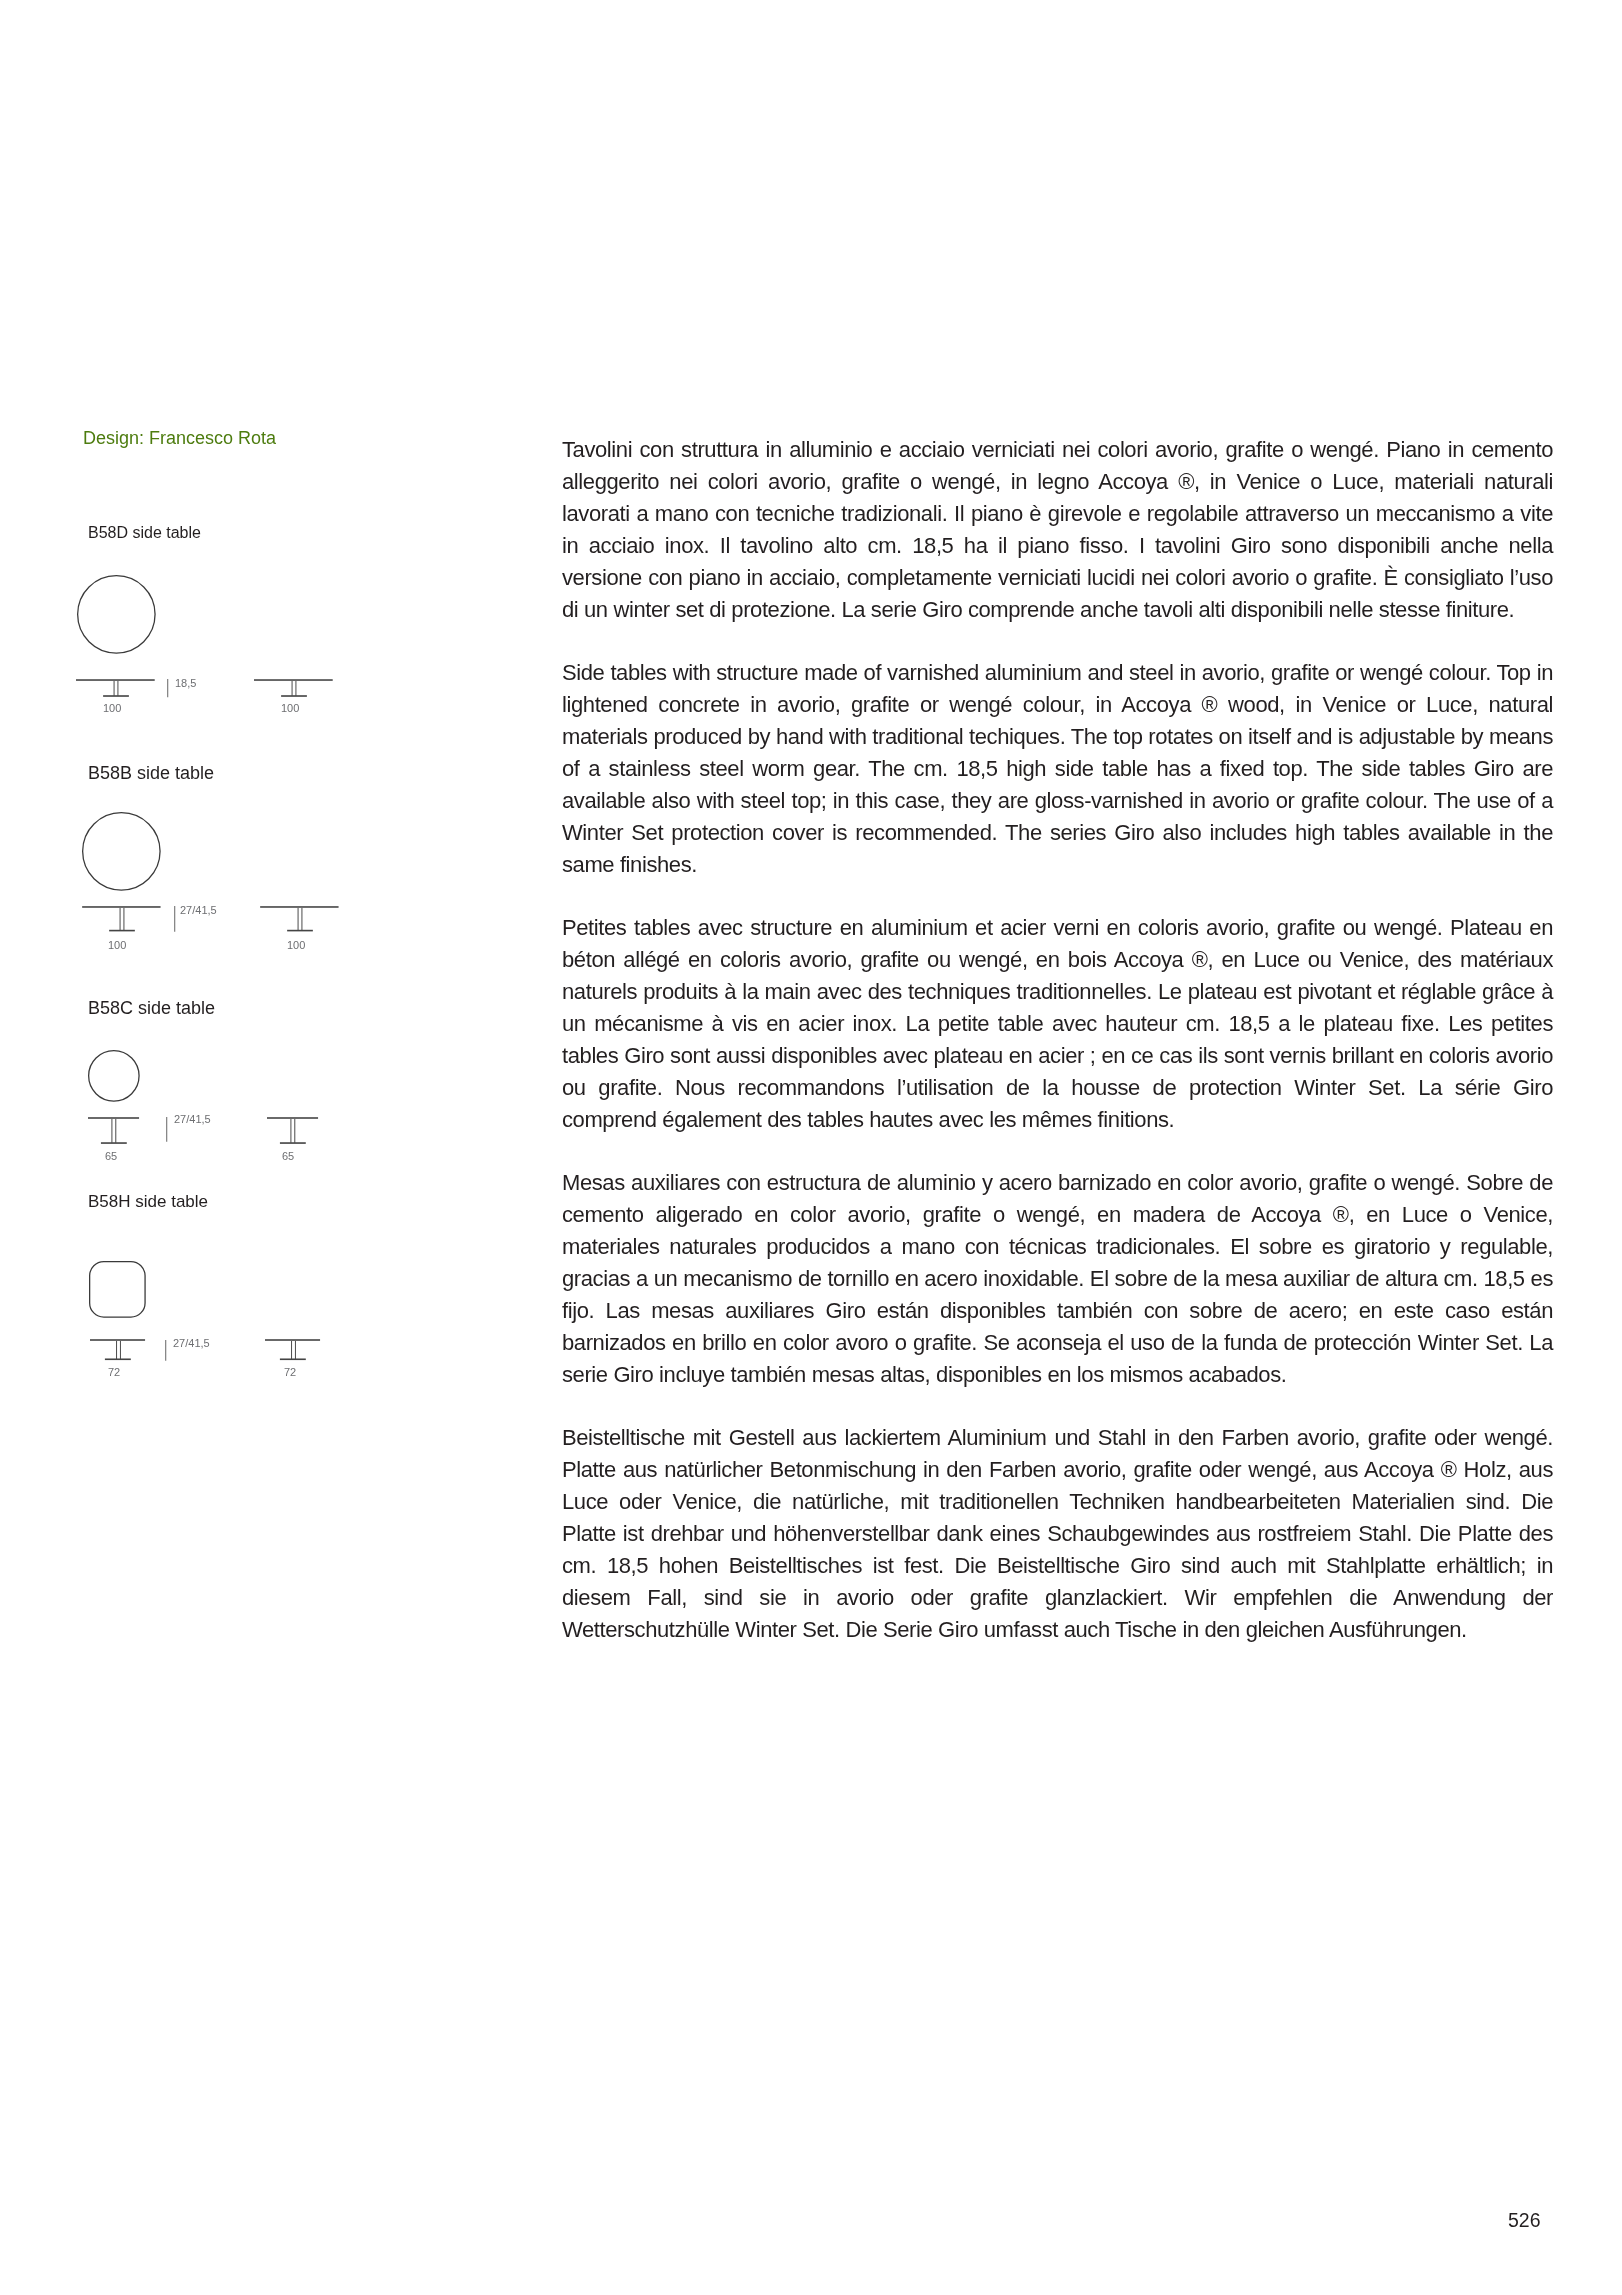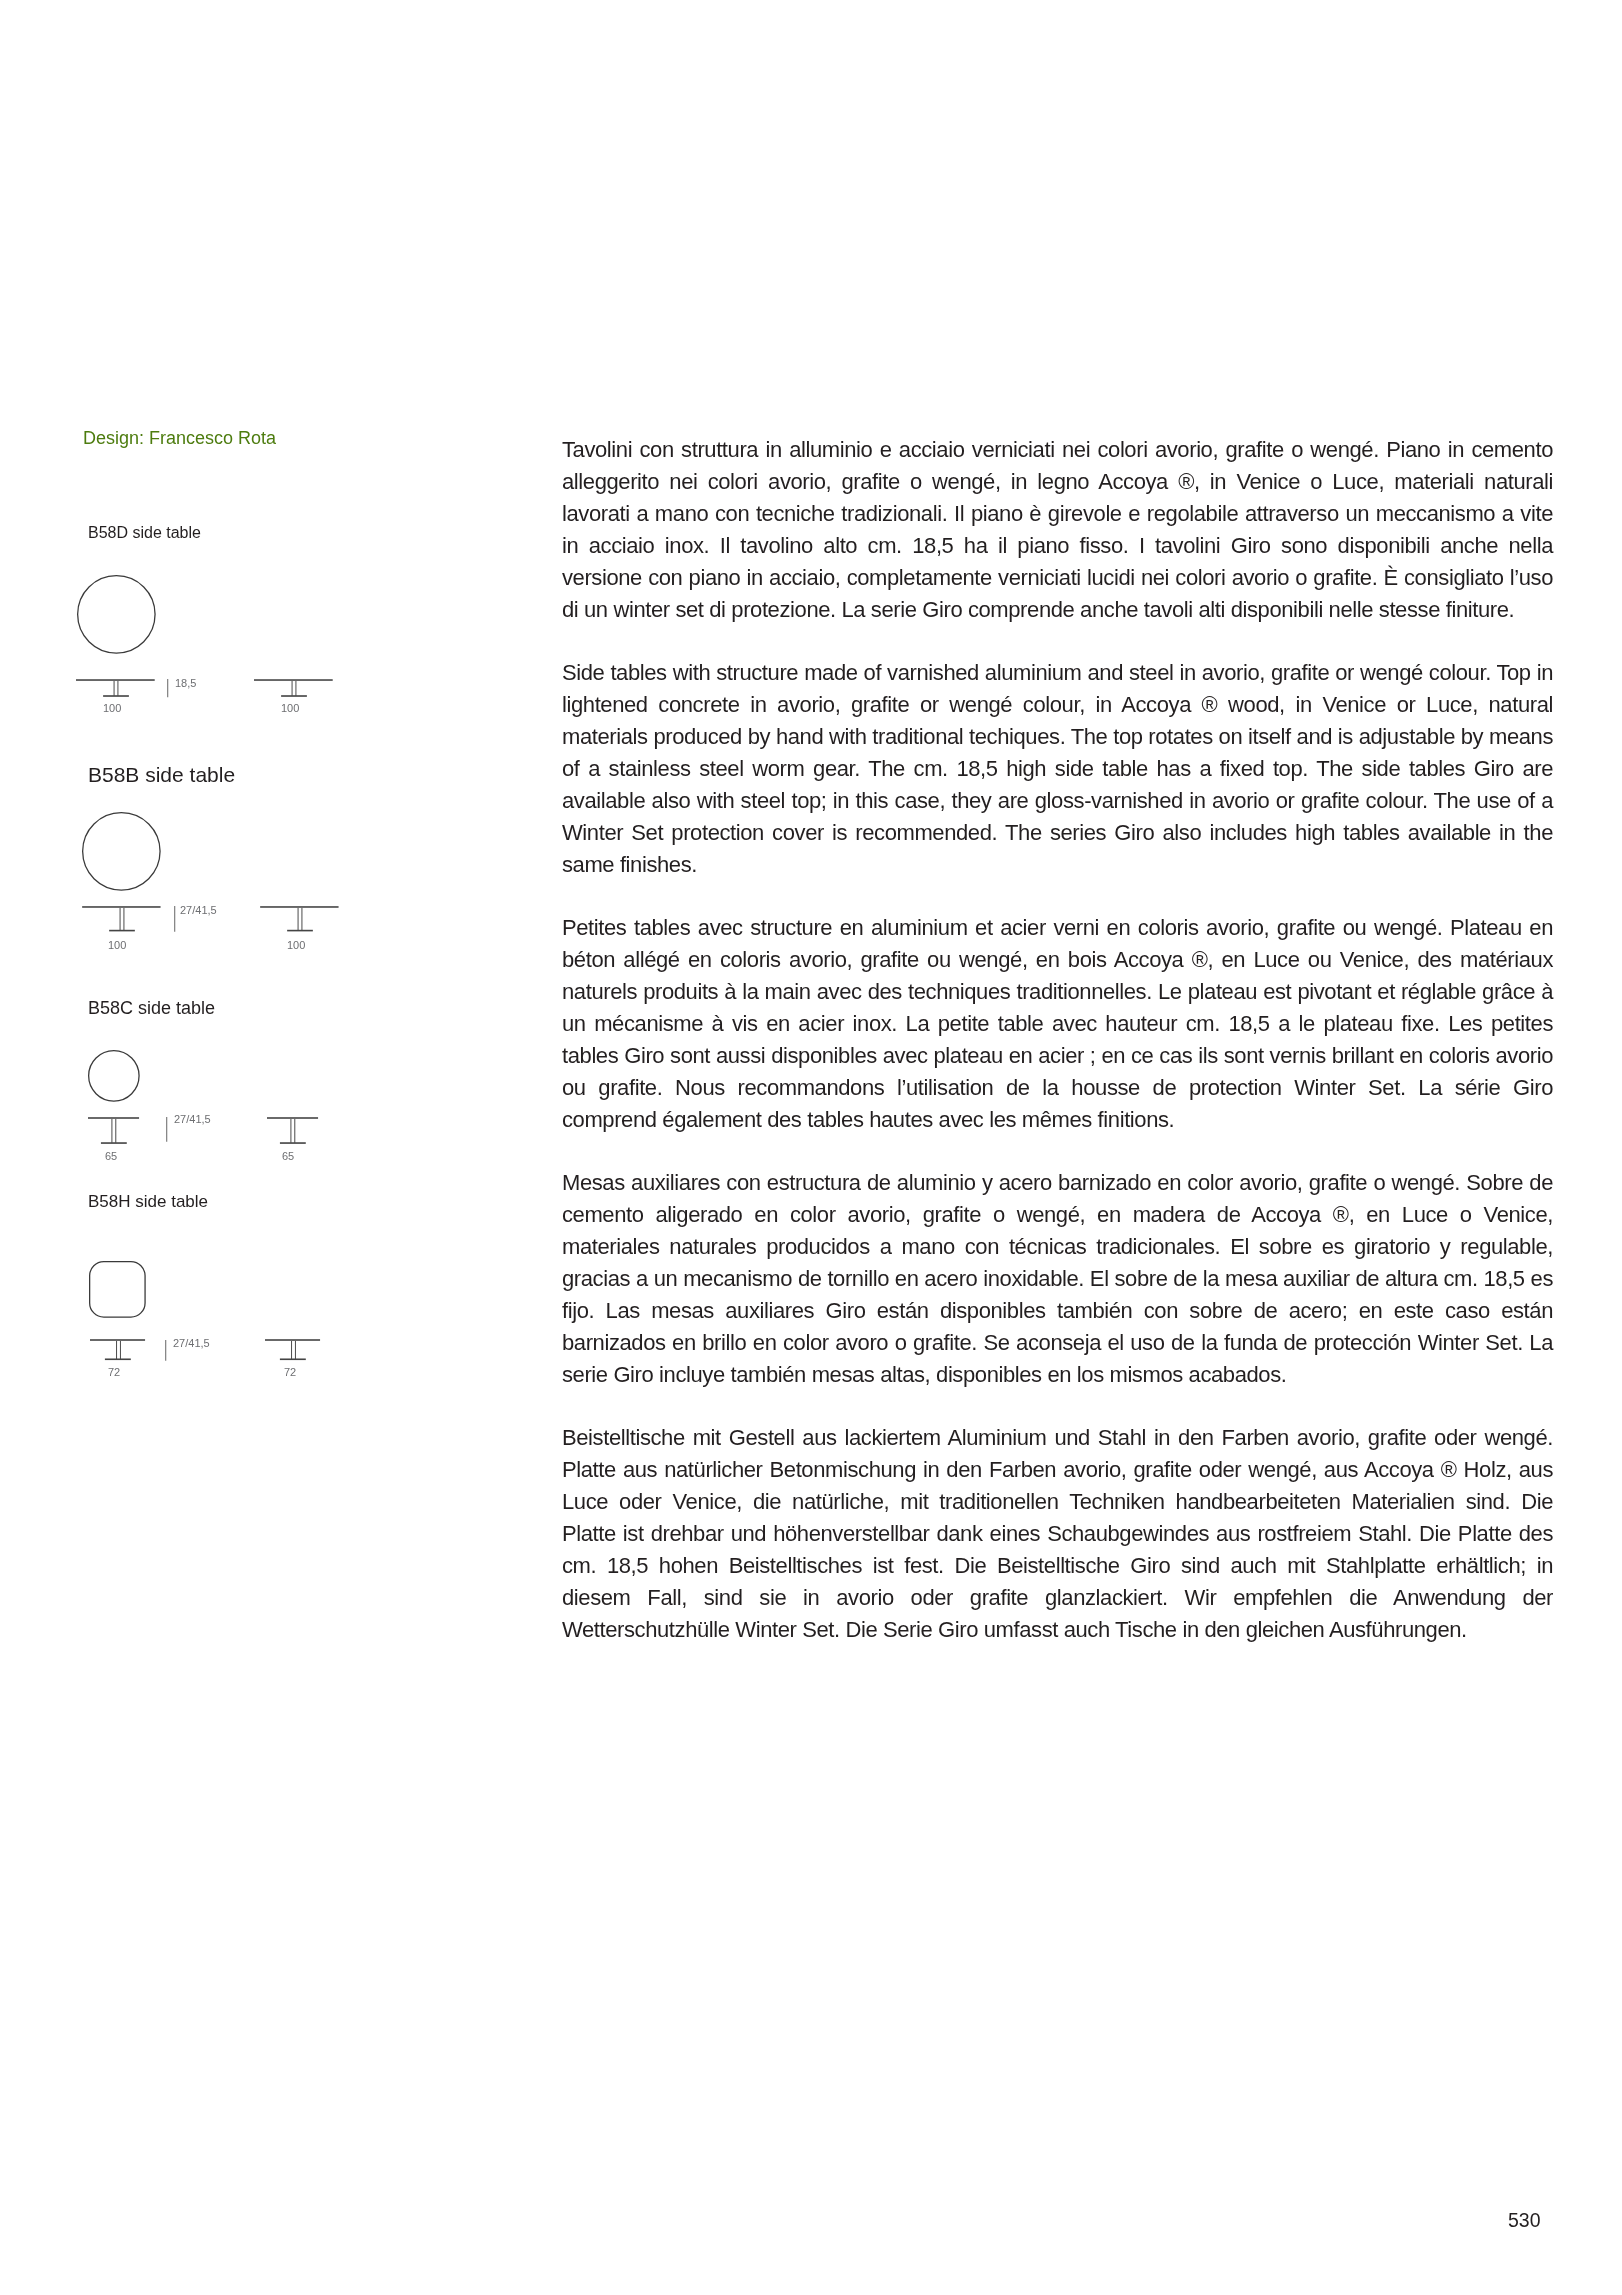--- a/index.html
+++ b/index.html
@@ -37,21 +37,21 @@
   <svg style="left:254px;top:679px;" width="80" height="19.5" viewBox="0 0 124 30">
       <rect x="0" y="0" width="122" height="3" fill="#666"></rect>
       <line x1="59" y1="3" x2="59" y2="26" stroke="#444" stroke-width="1.5"></line>
       <line x1="65" y1="3" x2="65" y2="26" stroke="#444" stroke-width="1.5"></line>
       <rect x="42" y="25" width="40" height="2.5" fill="#444"></rect>
     </svg>
   <div class="dim" style="left:281px;top:702px;">100</div>
 </div>
 
 <div>
-  <div style="position:absolute;left:88px;top:763px;font-size:21px;">B58B side table</div>
+  <div style="position:absolute;left:88px;top:763px;font-size:18px;">B58B side table</div>
   <svg style="left:82px;top:812px;" width="80" height="80" viewBox="0 0 124 124">
       <circle cx="61" cy="61" r="60" fill="none" stroke="#3a3a3a" stroke-width="2"></circle>
     </svg>
   <svg style="left:82px;top:906px;" width="80" height="27" viewBox="0 0 124 42">
       <rect x="0" y="0" width="122" height="3" fill="#666"></rect>
       <line x1="59" y1="3" x2="59" y2="38" stroke="#444" stroke-width="1.5"></line>
       <line x1="65" y1="3" x2="65" y2="38" stroke="#444" stroke-width="1.5"></line>
       <rect x="42" y="37" width="40" height="2.5" fill="#444"></rect>
     </svg>
   <div class="dim" style="left:108px;top:939px;">100</div>
@@ -119,14 +119,14 @@
 </div>
 
 <div class="body-text">
   <p>Tavolini con struttura in alluminio e acciaio verniciati nei colori avorio, grafite o wengé. Piano in cemento alleggerito nei colori avorio, grafite o wengé, in legno Accoya ®, in Venice o Luce, materiali naturali lavorati a mano con tecniche tradizionali. Il piano è girevole e regolabile attraverso un meccanismo a vite in acciaio inox. Il tavolino alto cm. 18,5 ha il piano fisso. I tavolini Giro sono disponibili anche nella versione con piano in acciaio, completamente verniciati lucidi nei colori avorio o grafite. È consigliato l’uso di un winter set di protezione. La serie Giro comprende anche tavoli alti disponibili nelle stesse finiture.</p>
   <p>Side tables with structure made of varnished aluminium and steel  in avorio, grafite or wengé colour. Top in lightened concrete in avorio, grafite or wengé colour, in Accoya ® wood, in Venice or Luce, natural materials produced by hand with traditional techiques. The top rotates on itself and is adjustable by means of a stainless steel worm gear. The cm. 18,5 high side table has a fixed top. The side tables Giro are available also with steel top; in this case, they are gloss-varnished in avorio or grafite colour. The use of a Winter Set protection cover is recommended. The series Giro also includes high tables available in the same finishes.</p>
   <p>Petites tables avec structure en aluminium et acier verni en coloris avorio, grafite ou wengé. Plateau en béton allégé en coloris avorio, grafite ou wengé, en bois Accoya ®, en Luce ou Venice, des matériaux naturels produits à la main avec des techniques traditionnelles. Le plateau est pivotant et réglable grâce à un mécanisme à vis en acier inox. La petite table avec hauteur cm. 18,5 a le plateau fixe. Les petites tables Giro sont aussi disponibles avec plateau en acier ; en ce cas ils sont vernis brillant en coloris avorio ou grafite. Nous recommandons l’utilisation de la housse de protection Winter Set. La série Giro comprend également des tables hautes avec les mêmes finitions.</p>
   <p>Mesas auxiliares con estructura de aluminio y acero barnizado en color avorio, grafite o wengé. Sobre de cemento aligerado en color avorio, grafite o wengé, en madera de Accoya ®, en Luce o Venice, materiales naturales producidos a mano con técnicas tradicionales. El sobre es giratorio y regulable, gracias a un mecanismo de tornillo en acero inoxidable. El sobre de la mesa auxiliar de altura cm. 18,5 es fijo. Las mesas auxiliares Giro están disponibles también con sobre de acero; en este caso están barnizados en brillo en color avoro o grafite. Se aconseja el uso de la funda de protección Winter Set. La serie Giro incluye también mesas altas, disponibles en los mismos acabados.</p>
   <p>Beistelltische mit Gestell aus lackiertem Aluminium und Stahl in den Farben avorio, grafite oder wengé. Platte aus natürlicher Betonmischung in den Farben avorio, grafite oder wengé, aus Accoya ® Holz, aus Luce oder Venice, die natürliche, mit traditionellen Techniken handbearbeiteten Materialien sind. Die Platte ist drehbar und höhenverstellbar dank eines Schaubgewindes aus rostfreiem Stahl. Die Platte des cm. 18,5 hohen Beistelltisches ist fest. Die Beistelltische Giro sind auch mit Stahlplatte erhältlich; in diesem Fall, sind sie in avorio oder grafite glanzlackiert. Wir empfehlen die Anwendung der Wetterschutzhülle Winter Set. Die Serie Giro umfasst auch Tische in den gleichen Ausführungen.</p>
 </div>
 
-<div class="page-num">530</div>
+<div class="page-num">526</div>
 
 
 </body></html>

